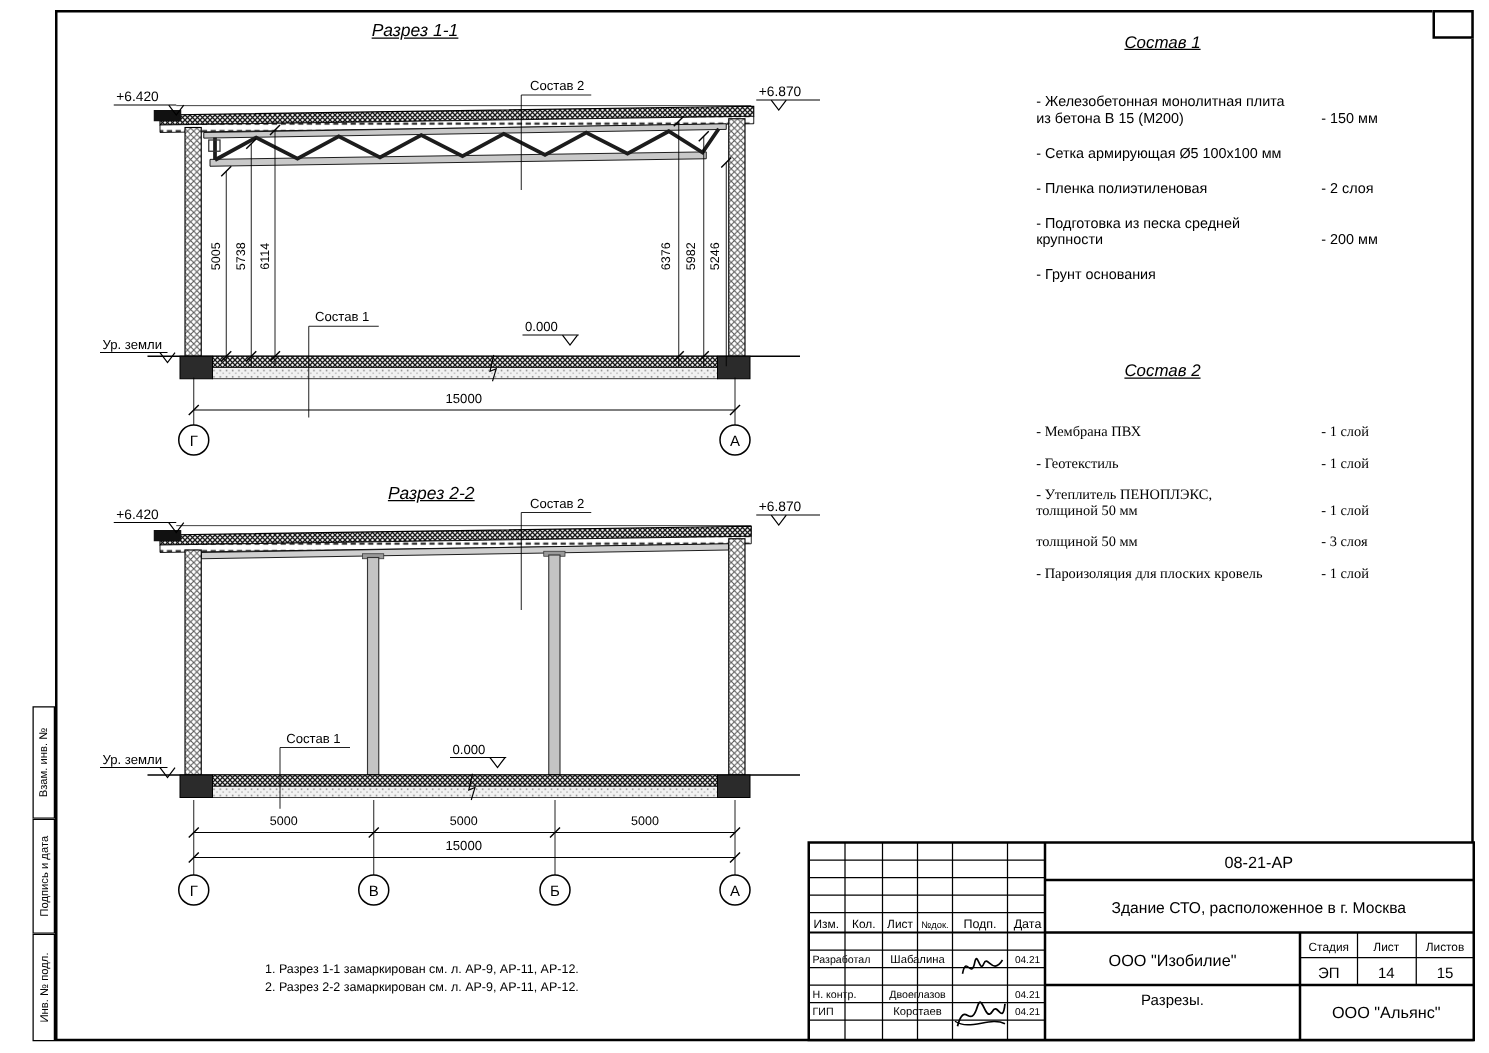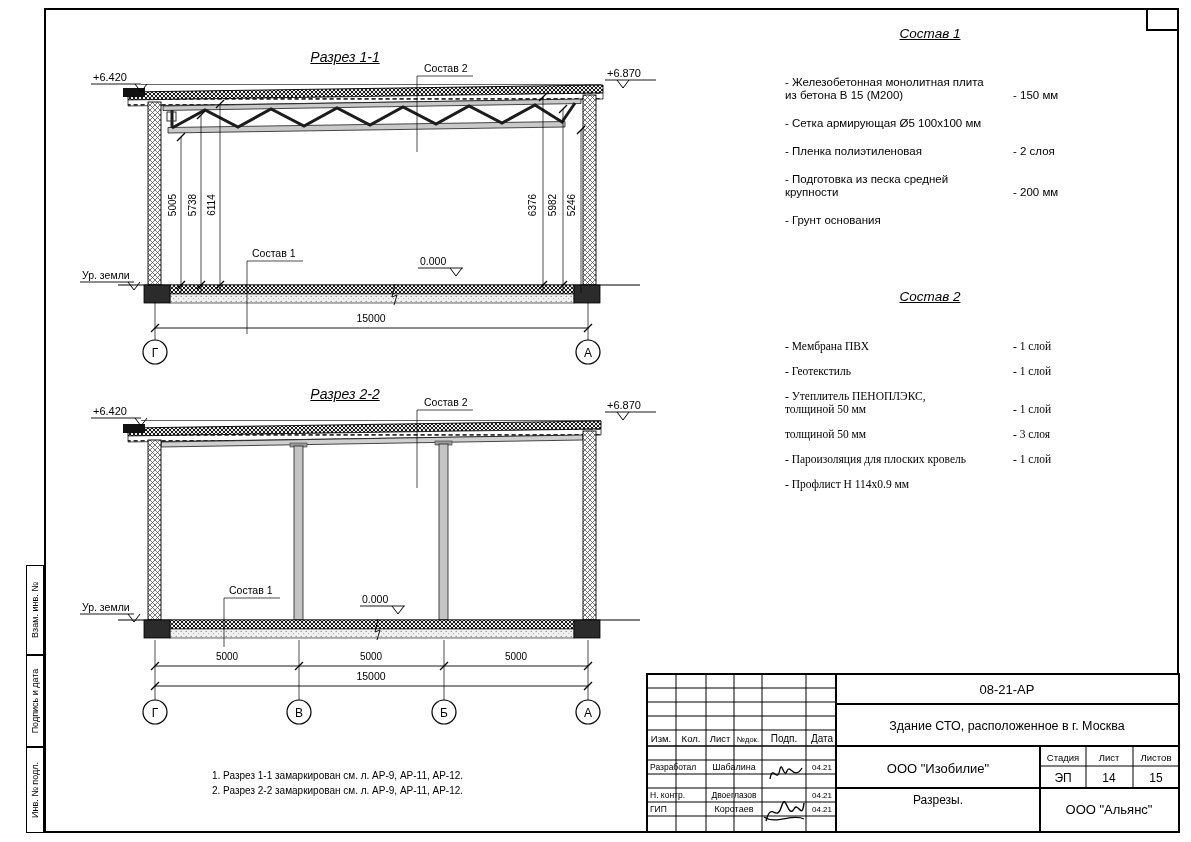--- a/index.html
+++ b/index.html
@@ -9,21 +9,21 @@
          border:2px solid #000;box-sizing:border-box;}
   .corner-box{position:absolute;left:1146px;top:8px;width:33px;height:23px;
          border:2px solid #000;box-sizing:border-box;background:#fff;}
   .strip-box{position:absolute;left:26px;width:18px;border:1.5px solid #000;
          box-sizing:border-box;display:flex;align-items:center;justify-content:center;background:#fff;}
   .vtext{transform:rotate(-90deg);white-space:nowrap;font-size:9px;}
   .sec-title{position:absolute;font-size:14px;font-style:italic;text-decoration:underline;
          text-align:center;width:140px;}
   .comp-title{position:absolute;font-size:13.5px;font-style:italic;text-decoration:underline;
          text-align:center;width:130px;}
-  .comp-list{position:absolute;width:310px;font-size:11.5px;line-height:13px;}
+  .comp-list{position:absolute;width:310px;font-size:11.5px;line-height:13px;margin-left:44px;}
   .ci{display:flex;align-items:flex-end;margin-bottom:15px;}
   .comp2 .ci{margin-bottom:12px;font-family:Liberation Serif, serif;}
   .ci .nm{width:228px;}
   .ci .nm span{display:block;}
   .ci .vl{white-space:nowrap;}
   .notes{position:absolute;left:212px;top:768px;font-size:10px;line-height:15px;}
   svg{position:absolute;overflow:visible;}
   svg text{font-family:"Liberation Sans",sans-serif;fill:#000;}
   .thin{stroke:#000;stroke-width:0.6;}
   .med{stroke:#000;stroke-width:0.9;}
@@ -42,21 +42,21 @@
   <div class="strip-box" style="top:565px;height:90px;">
     <span class="vtext">Взам. инв. №</span>
   </div>
   <div class="strip-box" style="top:655px;height:92px;">
     <span class="vtext">Подпись и дата</span>
   </div>
   <div class="strip-box" style="top:747px;height:86px;">
     <span class="vtext">Инв. № подл.</span>
   </div>
 
-  <div class="sec-title" style="left:275px;top:16px;margin-top:33px;">Разрез 1-1</div>
+  <div class="sec-title" style="left:262px;top:16px;">Разрез 1-1</div>
   <div class="sec-title" style="left:275px;top:366px;margin-top:20px;">Разрез 2-2</div>
   <div class="comp-title" style="left:865px;top:26px;">Состав 1</div>
   <div class="comp-title" style="left:865px;top:289px;">Состав 2</div>
 
   <svg style="left:60px;top:40px;" width="620" height="330" viewBox="60 40 620 330">
     <defs>
       <pattern id="hatchD" width="4" height="4" patternUnits="userSpaceOnUse">
         <rect width="4" height="4" fill="#eee"></rect>
         <path d="M0,4 L4,0 M0,0 L4,4" stroke="#1a1a1a" stroke-width="1"></path>
       </pattern>
@@ -320,26 +320,20 @@
           <span>толщиной 50 мм</span>
         </div>
       <div class="vl">- 3 слоя</div>
     </div>
     <div class="ci">
       <div class="nm">
           <span>- Пароизоляция для плоских кровель</span>
         </div>
       <div class="vl">- 1 слой</div>
     </div>
-    <div class="ci">
-      <div class="nm">
-          <span>- Профлист Н 114x0.9 мм</span>
-        </div>
-      <div class="vl"></div>
-    </div>
   </div>
 
   <div class="notes">
     <div>1. Разрез 1-1 замаркирован см. л. АР-9, АР-11, АР-12.</div>
     <div>2. Разрез 2-2 замаркирован см. л. АР-9, АР-11, АР-12.</div>
   </div>
 
   <svg style="left:646px;top:673px;" width="534" height="160" viewBox="0 0 534 160">
     <rect x="1" y="1" width="532" height="158" fill="#fff" stroke="#000" stroke-width="2"></rect>
 

